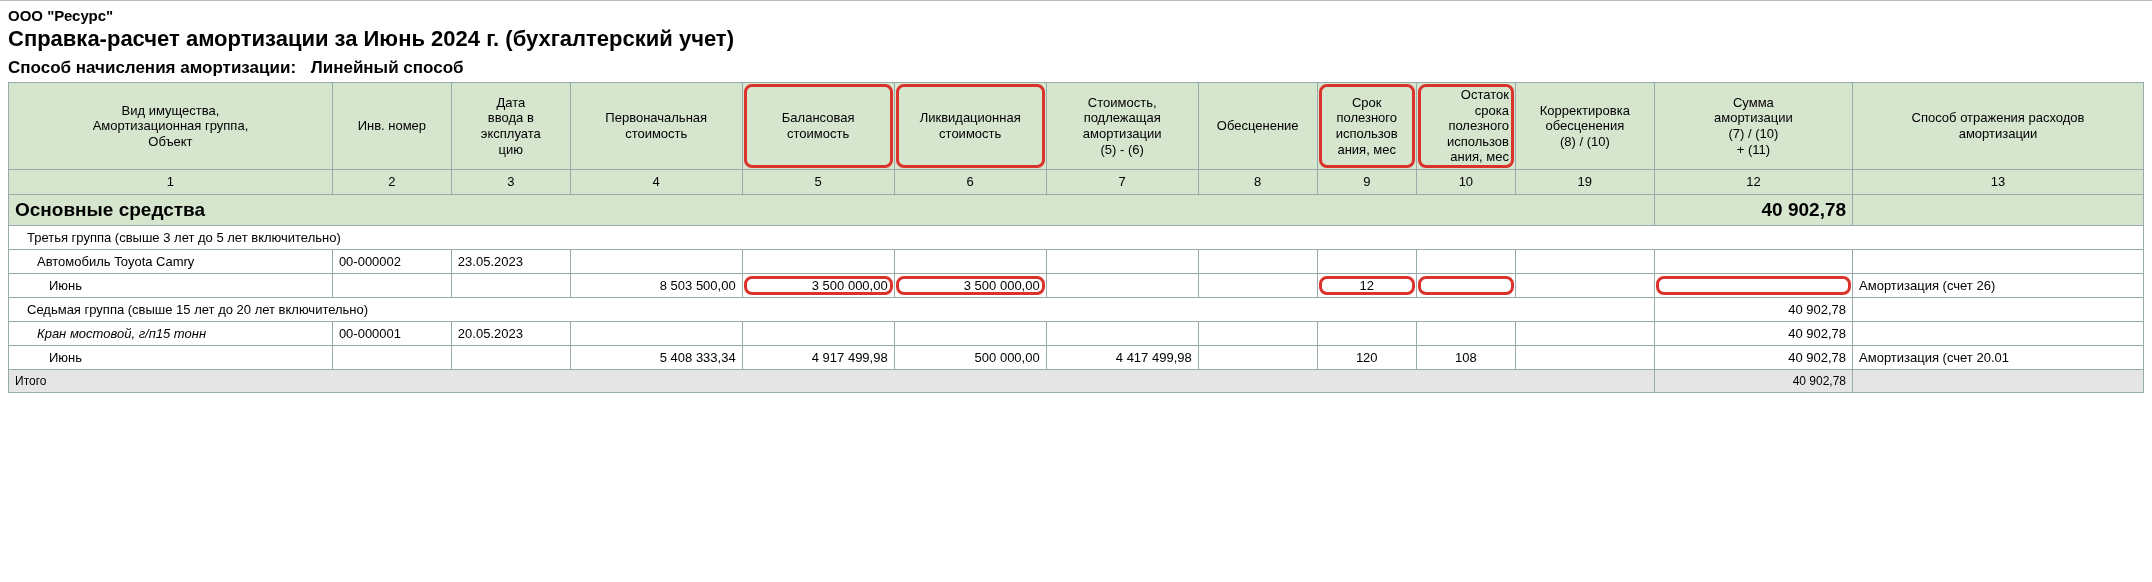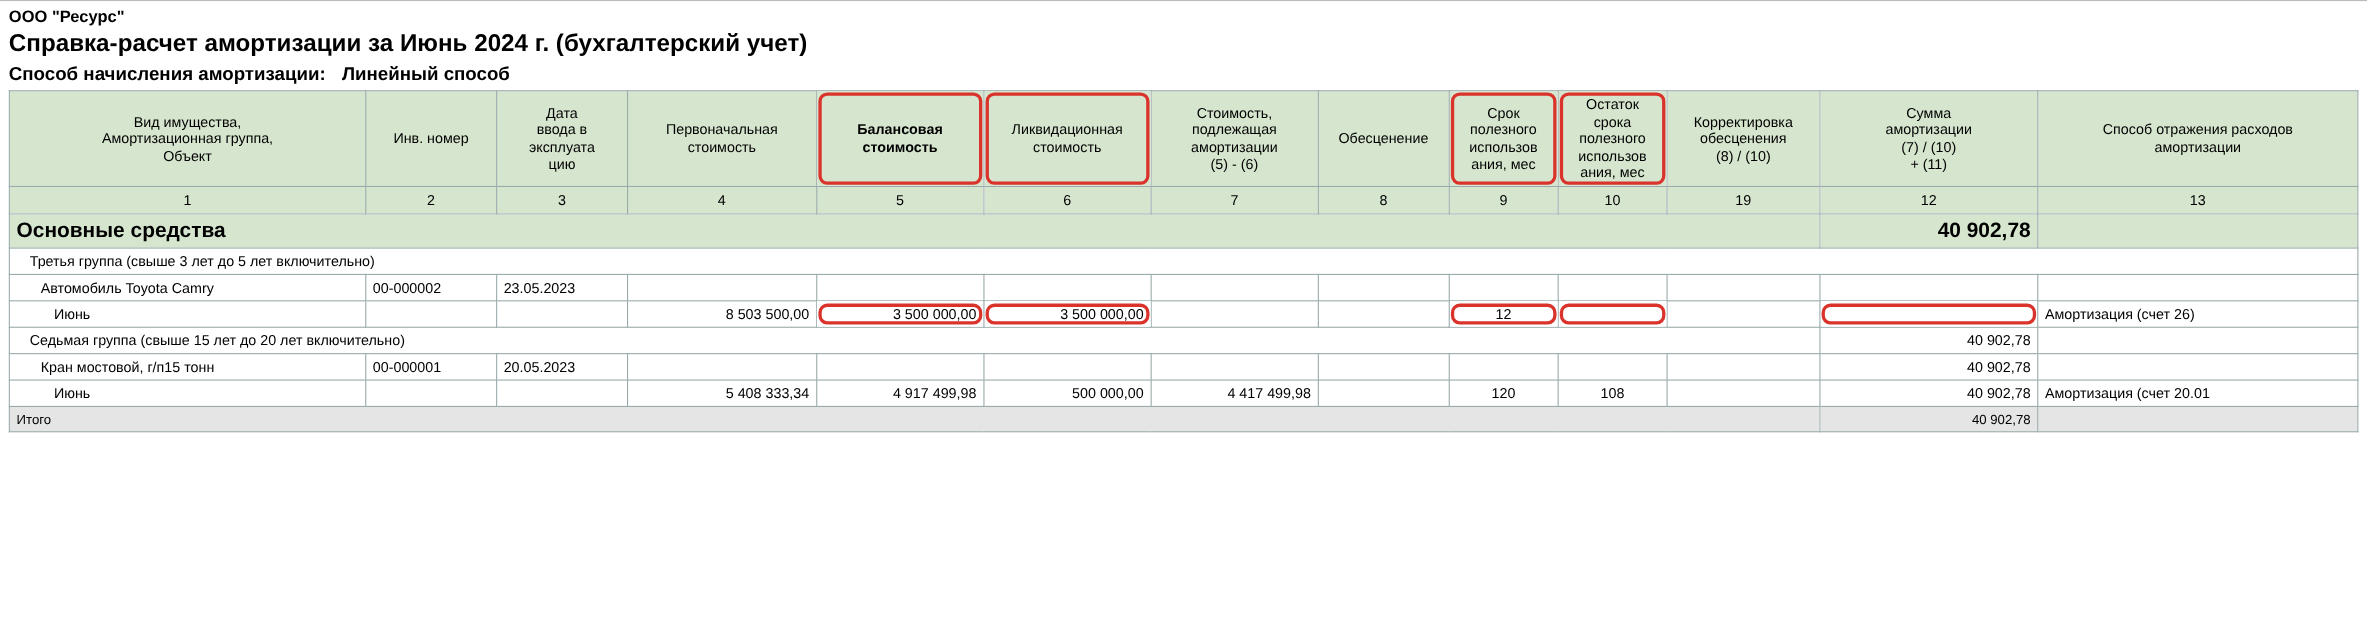--- a/index.html
+++ b/index.html
@@ -161,34 +161,34 @@
         <th style="white-space: pre-line; margin-left: 32px;">Вид имущества,
 Амортизационная группа,
 Объект</th>
         <th>Инв. номер</th>
         <th style="white-space: pre-line;">Дата
 ввода в
 эксплуата
 цию</th>
         <th style="white-space: pre-line;">Первоначальная
 стоимость</th>
-        <th class="redbox" style="white-space: pre-line; font-weight: bold;">Балансовая
+        <th class="redbox" style="white-space: pre-line;">Балансовая
 стоимость</th>
         <th class="redbox" style="white-space: pre-line;">Ликвидационная
 стоимость</th>
         <th style="white-space: pre-line;">Стоимость,
 подлежащая
 амортизации
 (5) - (6)</th>
         <th>Обесценение</th>
         <th class="redbox" style="white-space: pre-line;">Срок
 полезного
 использов
 ания, мес</th>
-        <th class="redbox" style="white-space: pre-line;">Остаток
+        <th class="redbox" style="white-space: pre-line; text-align: right;">Остаток
 срока
 полезного
 использов
 ания, мес</th>
         <th style="white-space: pre-line;">Корректировка
 обесценения
 (8) / (10)</th>
         <th style="white-space: pre-line;">Сумма
 амортизации
 (7) / (10)
@@ -256,21 +256,21 @@
         <td class="txt">Амортизация (счет 26)</td>
       </tr>
 
       <tr class="group">
         <td colspan="11" class="txt" style="padding-left:18px;">Седьмая группа (свыше 15 лет до 20 лет включительно)</td>
         <td class="num">40 902,78</td>
         <td></td>
       </tr>
 
       <tr class="item">
-        <td class="txt" style="padding-left:28px;">Кран мостовой, г/п15 тонн</td>
+        <td class="txt" style="padding-left:28px;font-style:italic;">Кран мостовой, г/п15 тонн</td>
         <td class="txt">00-000001</td>
         <td class="txt">20.05.2023</td>
         <td></td>
         <td></td>
         <td></td>
         <td></td>
         <td></td>
         <td></td>
         <td></td>
         <td></td>

